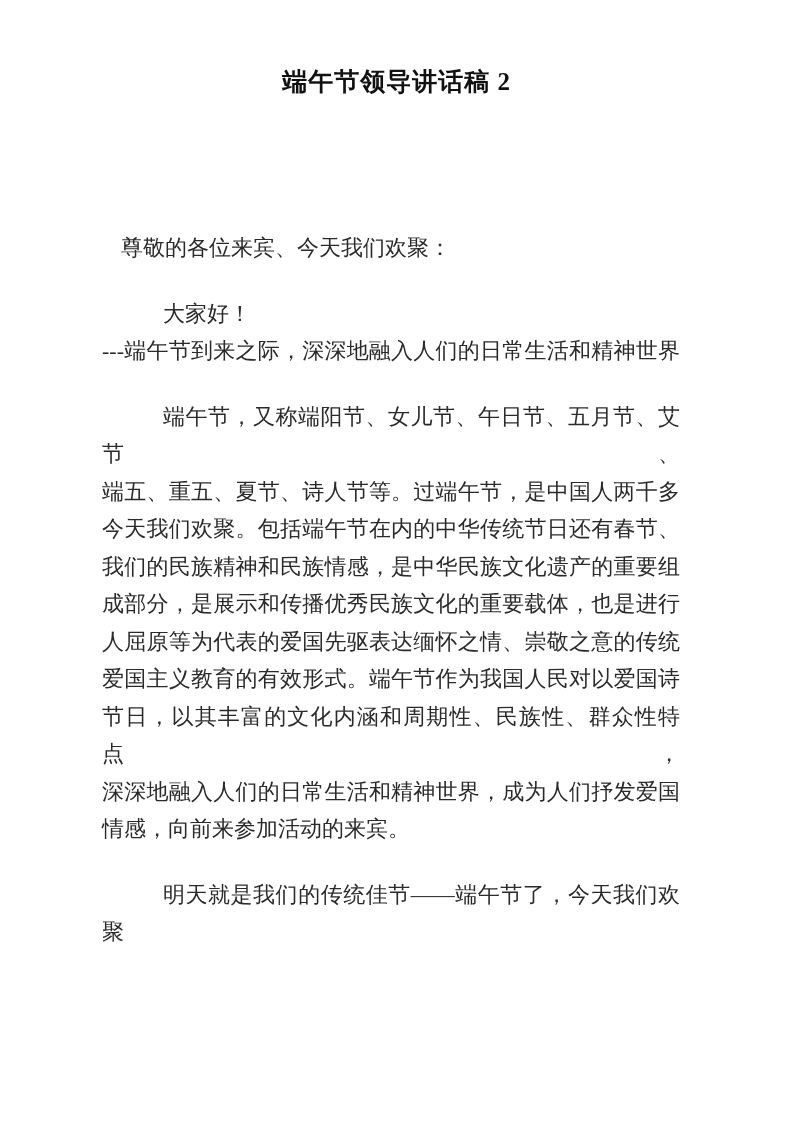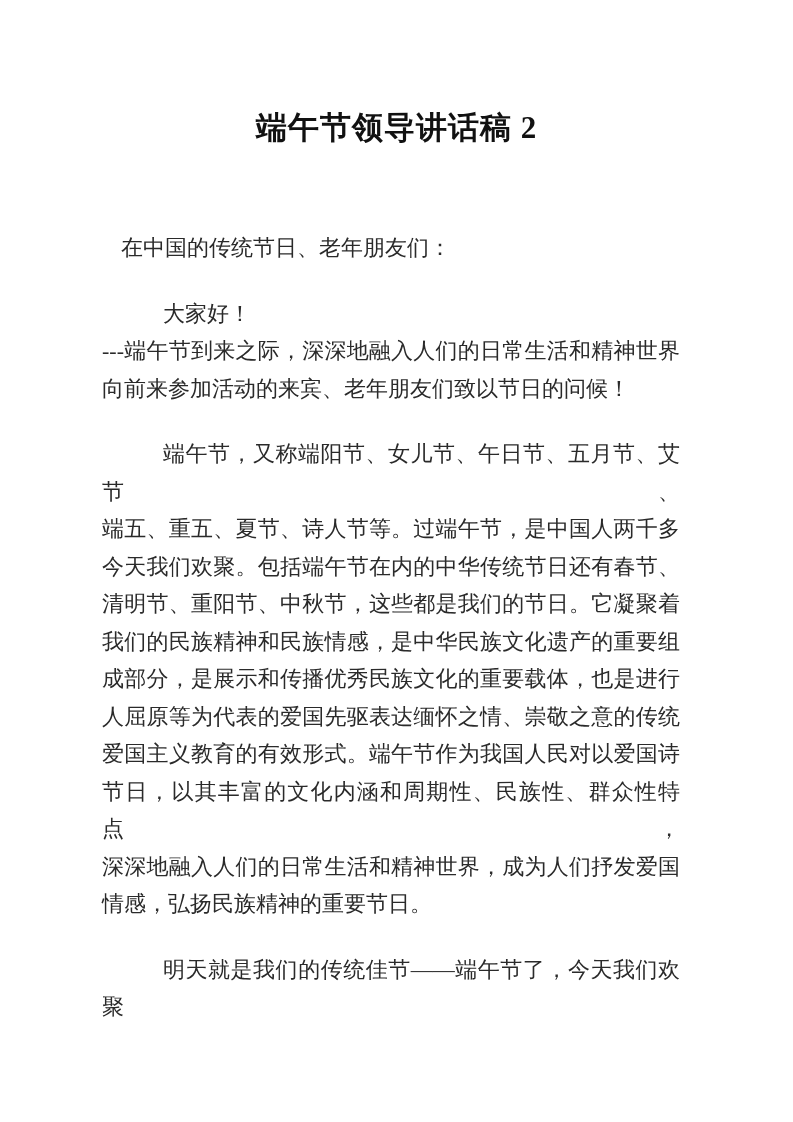--- a/index.html
+++ b/index.html
@@ -10,25 +10,25 @@
   .page {
     position: relative;
     width: 793px;
     height: 1122px;
     background: #ffffff;
     overflow: hidden;
     font-family: "Liberation Serif", serif;
   }
   .doc-title {
     margin: 0;
-    padding-top: 106px;
+    padding-top: 60px;
     height: 44px;
     line-height: 44px;
     text-align: center;
-    font-size: 31px;
+    font-size: 25px;
     font-weight: bold;
     color: #111111;
     letter-spacing: 1px;
     font-family: "Liberation Serif", serif;
   }
   .doc-body {
     position: absolute;
     left: 102px;
     top: 229px;
     width: 578px;
@@ -49,30 +49,28 @@
   }
   .line.ind { text-indent: 61px; margin-top: 28px; }
   .line.ind-sm { text-indent: 19px; }
 </style>
 </head>
 <body>
 
 <div class="page">
   <h1 class="doc-title">端午节领导讲话稿 2</h1>
   <div class="doc-body" id="doc-body">
-      <div class="line ind-sm">在中国的传统节日、老年朋友们：</div>
+      <div class="line ind-sm">尊敬的各位来宾、今天我们欢聚：</div>
       <div class="line ind">大家好！</div>
       <div class="line fill">---端午节到来之际，深深地融入人们的日常生活和精神世界</div>
-      <div class="line">向前来参加活动的来宾、老年朋友们致以节日的问候！</div>
       <div class="line ind fill">端午节，又称端阳节、女儿节、午日节、五月节、艾节、</div>
       <div class="line fill">端五、重五、夏节、诗人节等。过端午节，是中国人两千多</div>
       <div class="line fill">今天我们欢聚。包括端午节在内的中华传统节日还有春节、</div>
-      <div class="line fill">清明节、重阳节、中秋节，这些都是我们的节日。它凝聚着</div>
       <div class="line fill">我们的民族精神和民族情感，是中华民族文化遗产的重要组</div>
       <div class="line fill">成部分，是展示和传播优秀民族文化的重要载体，也是进行</div>
       <div class="line fill">人屈原等为代表的爱国先驱表达缅怀之情、崇敬之意的传统</div>
       <div class="line fill">爱国主义教育的有效形式。端午节作为我国人民对以爱国诗</div>
       <div class="line fill">节日，以其丰富的文化内涵和周期性、民族性、群众性特点，</div>
       <div class="line fill">深深地融入人们的日常生活和精神世界，成为人们抒发爱国</div>
-      <div class="line">情感，弘扬民族精神的重要节日。</div>
+      <div class="line">情感，向前来参加活动的来宾。</div>
       <div class="line ind fill">明天就是我们的传统佳节——端午节了，今天我们欢聚</div>
     </div>
 </div>
 
 </body></html>

